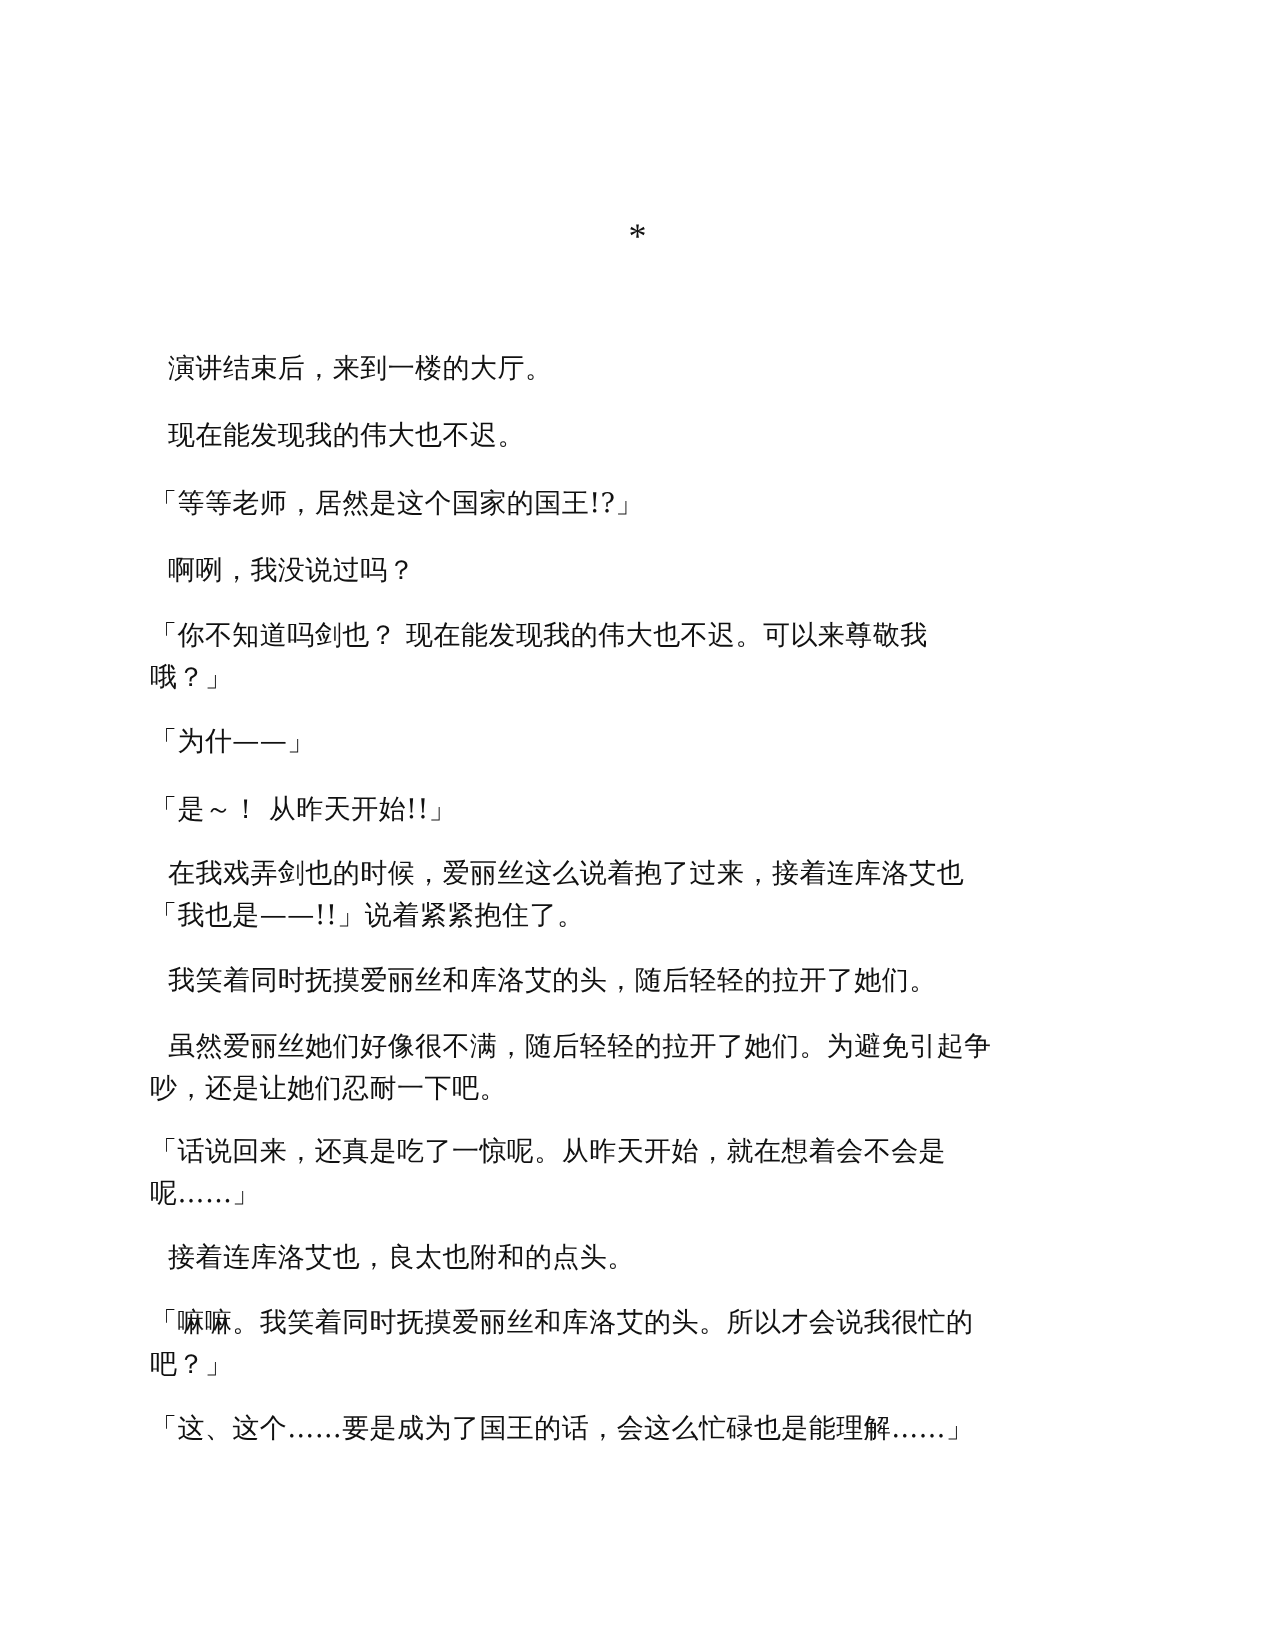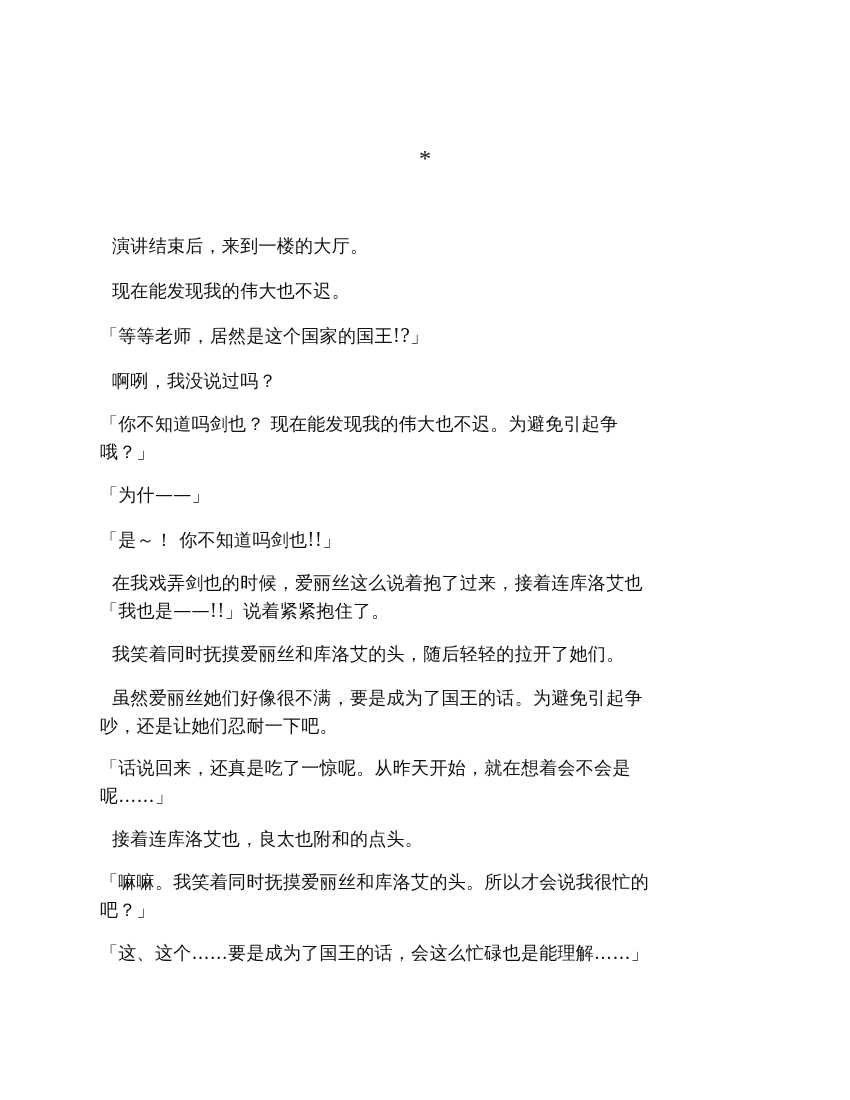--- a/index.html
+++ b/index.html
@@ -44,28 +44,28 @@
 </head>
 <body>
 
 <div class="page">
   <div class="separator">*</div>
 
   <div class="para" style="top:232px">  演讲结束后，来到一楼的大厅。</div>
   <div class="para" style="top:277px">  现在能发现我的伟大也不迟。</div>
   <div class="para" style="top:322px">「等等老师，居然是这个国家的国王!?」</div>
   <div class="para" style="top:367px">  啊咧，我没说过吗？</div>
-  <div class="para" style="top:410px">「你不知道吗剑也？ 现在能发现我的伟大也不迟。为避免引起争
+  <div class="para" style="top:410px">「你不知道吗剑也？ 现在能发现我的伟大也不迟。可以来尊敬我
 哦？」</div>
   <div class="para" style="top:481px">「为什——」</div>
-  <div class="para" style="top:526px">「是～！ 你不知道吗剑也!!」</div>
+  <div class="para" style="top:526px">「是～！ 从昨天开始!!」</div>
   <div class="para" style="top:569px">  在我戏弄剑也的时候，爱丽丝这么说着抱了过来，接着连库洛艾也
 「我也是——!!」说着紧紧抱住了。</div>
   <div class="para" style="top:640px">  我笑着同时抚摸爱丽丝和库洛艾的头，随后轻轻的拉开了她们。</div>
-  <div class="para" style="top:684px">  虽然爱丽丝她们好像很不满，要是成为了国王的话。为避免引起争
+  <div class="para" style="top:684px">  虽然爱丽丝她们好像很不满，随后轻轻的拉开了她们。为避免引起争
 吵，还是让她们忍耐一下吧。</div>
   <div class="para" style="top:754px">「话说回来，还真是吃了一惊呢。从昨天开始，就在想着会不会是
 呢……」</div>
   <div class="para" style="top:825px">  接着连库洛艾也，良太也附和的点头。</div>
   <div class="para" style="top:868px">「嘛嘛。我笑着同时抚摸爱丽丝和库洛艾的头。所以才会说我很忙的
 吧？」</div>
   <div class="para" style="top:939px">「这、这个……要是成为了国王的话，会这么忙碌也是能理解……」</div>
 </div>
 
 </body></html>

